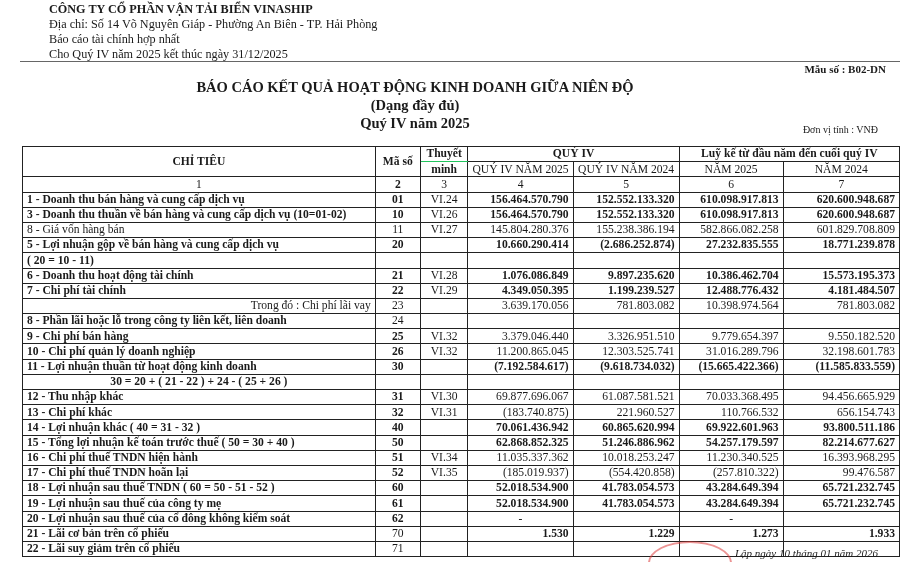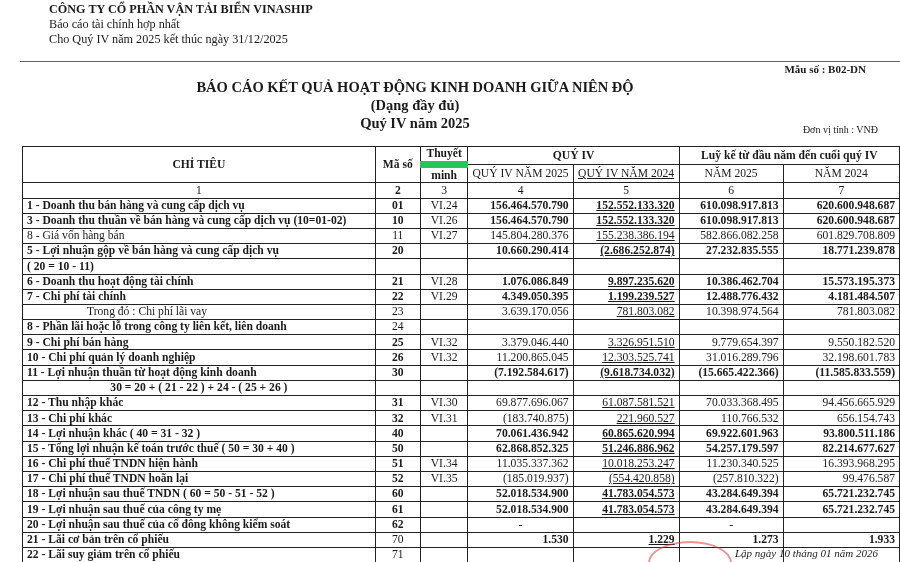--- a/index.html
+++ b/index.html
@@ -1,67 +1,68 @@
 <!DOCTYPE html>
 <html><head>
 <meta charset="utf-8">
 <style>
   html, body { margin:0; padding:0; background:#ffffff; }
   body { width:900px; height:562px; overflow:hidden; position:relative;
          font-family:"Liberation Serif", "DejaVu Serif", serif; color:#1a1a1a; }
   .hdr { position:absolute; left:20px; top:2px; font-size:12.2px; line-height:15px;margin-left:29px; }
   .hdr .co { font-weight:bold; }
   .hdr-rule { position:absolute; left:20px; top:61px; width:880px; height:1px; background:#666; }
-  .form { position:absolute; right:34px; top:63px; font-size:11px; font-weight:bold; }
+  .form { position:absolute; right:14px; top:63px; font-size:11px; font-weight:bold; }
   .title { position:absolute; left:0; width:900px; text-align:center; font-weight:bold; font-size:14.5px; }
   .t1 { top:79px; left:-35px; }
   .t2 { top:97px; left:-35px; }
   .t3 { top:115px; left:-35px; }
   .unit { position:absolute; right:22px; top:124px; font-size:10px; }
   table { position:absolute; left:22px; top:146px; border-collapse:collapse; font-size:11.6px; }
   td, th { border:1px solid #222; padding:0 4px; height:14.2px; line-height:13.5px; white-space:nowrap; }
   th { font-weight:normal; }
   .c1 { width:308px; text-align:left;border-radius:11px; }
   .c2 { width:42px; text-align:center; }
   .c3 { width:42px; text-align:center; }
   .cn { width:96px; text-align:right; }
-  .cn2 { width:98px; text-align:right;text-decoration:underline; }
+  .cn2 { width:98px; text-align:right; }
   .cn3 { width:107px; text-align:right; }
   .cn4 { width:130px; text-align:right; }
   .b { font-weight:bold; }
   .hb { font-weight:bold; text-align:center; }
   .hc { text-align:center; }
-  .indent { padding-left:64px; font-weight:normal; }
+  .indent { padding-left:64px; font-weight:normal;text-align:right; }
   .center { text-align:center; }
   .sig { position:absolute; right:22px; top:547px; font-style:italic; font-size:11px; }
   .stamp { position:absolute; left:648px; top:541px; width:80px; height:40px; border:2px solid rgba(220,60,60,0.55);
            border-radius:50%; }
 </style>
 </head>
 <body>
 
 <div class="hdr">
   <div class="co">CÔNG TY CỔ PHẦN VẬN TẢI BIỂN VINASHIP</div>
+  <div>Địa chỉ: Số 14 Võ Nguyên Giáp - Phường An Biên - TP. Hải Phòng</div>
   <div>Báo cáo tài chính hợp nhất</div>
   <div>Cho Quý IV năm 2025 kết thúc ngày 31/12/2025</div>
 </div>
 <div class="hdr-rule"></div>
 <div class="form">Mẫu số : B02-DN</div>
 
 <div class="title t1">BÁO CÁO KẾT QUẢ HOẠT ĐỘNG KINH DOANH GIỮA NIÊN ĐỘ</div>
 <div class="title t2">(Dạng đầy đủ)</div>
 <div class="title t3">Quý IV năm 2025</div>
 <div class="unit">Đơn vị tính : VNĐ</div>
 
 <table>
   <thead>
     <tr>
       <th class="c1 hb" rowspan="2">CHỈ TIÊU</th>
       <th class="c2 hb" rowspan="2">Mã số</th>
-      <th class="c3 hb" style="border-bottom:7px solid #22c55e">Thuyết</th>
+      <th class="c3 hb" style="border-bottom:1px solid #22c55e">Thuyết</th>
       <th class="hb" colspan="2">QUÝ IV</th>
       <th class="hb" colspan="2">Luỹ kế từ đầu năm đến cuối quý IV</th>
     </tr>
     <tr>
       <th class="c3 hb">minh</th>
       <th class="hc cn">QUÝ IV NĂM 2025</th>
       <th class="hc cn2">QUÝ IV NĂM 2024</th>
       <th class="hc cn3">NĂM 2025</th>
       <th class="hc cn4">NĂM 2024</th>
     </tr>

